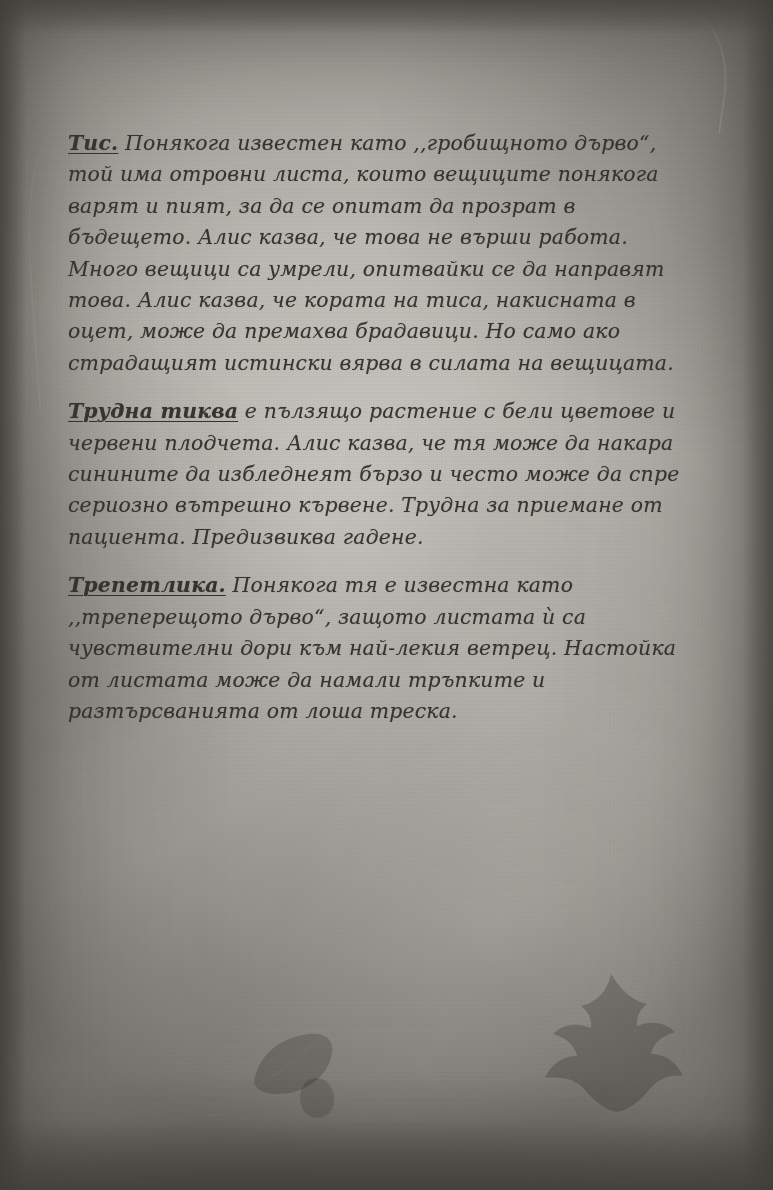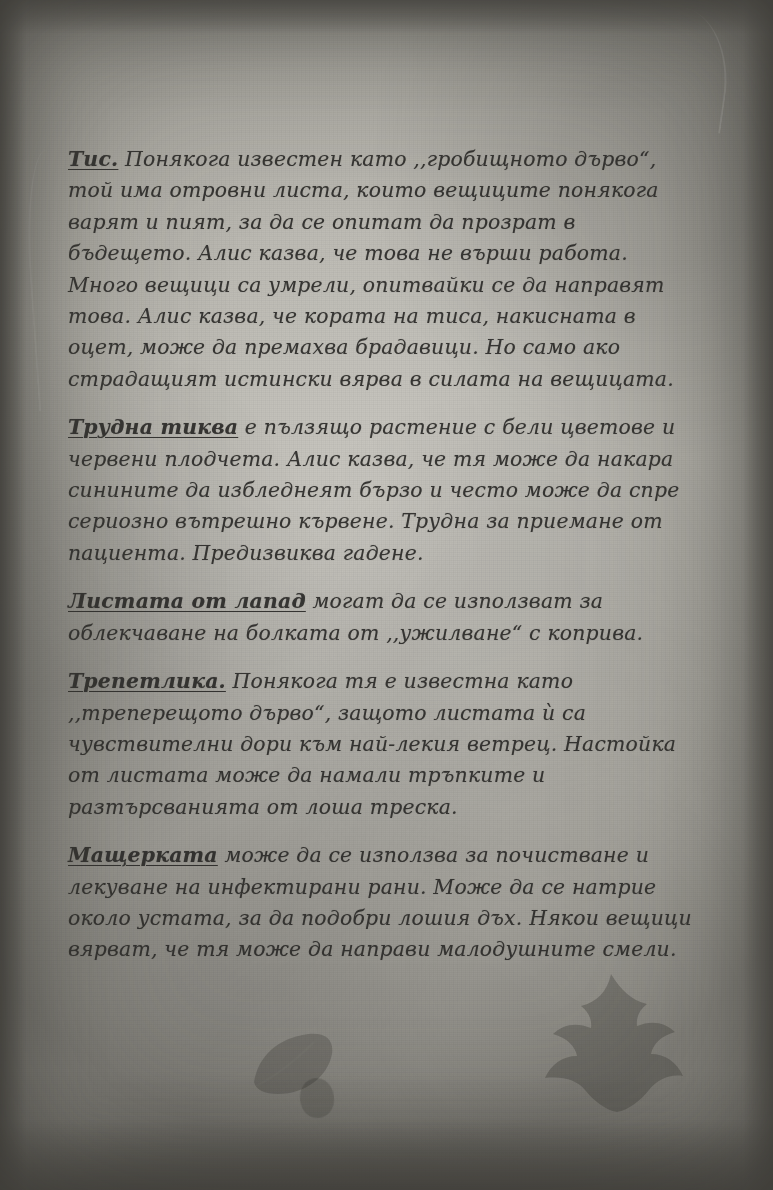--- a/index.html
+++ b/index.html
@@ -131,21 +131,21 @@
     font-family: "DejaVu Serif", serif;
     font-style: italic;
     font-size: 20.4px;
     line-height: 31.4px;
     letter-spacing: .2px;
     text-align: left;
     text-shadow: 0 0 1px rgba(40,40,38,.35);
     opacity: .93;
   }
   .para {
-    margin: 16px 0 17px 0;
+    margin: 0 0 17px 0;
   }
   .para:last-child { margin-bottom: 0; }
   .lead {
     font-weight: 700;
     text-decoration: underline;
     text-underline-offset: 3px;
     text-decoration-thickness: 1px;
   }
   .leaf-ivy {
     position: absolute;
@@ -197,25 +197,23 @@
   <div class="scratch"></div>
   <div class="scratch2"></div>
 
   <div class="text-block">
 
     <p class="para"><span class="lead">Тис.</span><span> Понякога известен като ,,гробищното дърво“, той има отровни листа, които вещиците понякога варят и пият, за да се опитат да прозрат в бъдещето. Алис казва, че това не върши работа. Много вещици са умрели, опитвайки се да направят това. Алис казва, че корaта на тиса, накисната в оцет, може да премахва брадавици. Но само ако страдащият истински вярва в силата на вещицата.</span></p>
 
 
     <p class="para"><span class="lead">Трудна тиква</span><span> е пълзящо растение с бели цветове и червени плодчета. Алис казва, че тя може да накара синините да избледнеят бързо и често може да спре сериозно вътрешно кървене. Трудна за приемане от пациента. Предизвиква гадене.</span></p>
 
-    <p class="para"><span class="lead">Листата от лапад</span><span> могат да се използват за облекчаване на болката от ,,ужилване“ с коприва.</span></p>
 
     <p class="para"><span class="lead">Трепетлика.</span><span> Понякога тя е известна като ,,трепeрещото дърво“, защото листата ѝ са чувствителни дори към най-лекия ветрец. Настойка от листата може да намали тръпките и разтърсванията от лоша треска.</span></p>
 
-    <p class="para"><span class="lead">Мащерката</span><span> може да се използва за почистване и лекуване на инфектирани рани. Може да се натрие около устата, за да подобри лошия дъх. Някои вещици вярват, че тя може да направи малодушните смели.</span></p>
 
   </div>
 
   <svg class="leaf-ivy" viewBox="0 0 150 150">
     <path d="M74 6 C70 24 60 34 44 38 C52 44 55 52 54 60 C40 54 26 56 16 66 C30 70 38 78 40 88 C26 88 14 96 8 110 C26 108 40 112 48 122 C56 132 68 142 80 144 C92 142 104 132 112 122 C120 112 132 106 146 108 C140 94 128 86 114 86 C116 76 124 68 138 64 C128 54 114 52 100 58 C99 50 102 42 110 36 C94 32 84 22 74 6 Z" fill="#55544f"></path>
   </svg>
 
   <svg class="leaf-small" viewBox="0 0 88 70">
     <path d="M6 54 C10 28 30 10 60 6 C78 4 86 12 84 26 C80 48 58 66 30 66 C16 66 8 62 6 54 Z" fill="#5b5a55"></path>
     <path d="M8 58 C28 48 48 32 66 14" stroke="#6e6d68" stroke-width="2" fill="none"></path>

